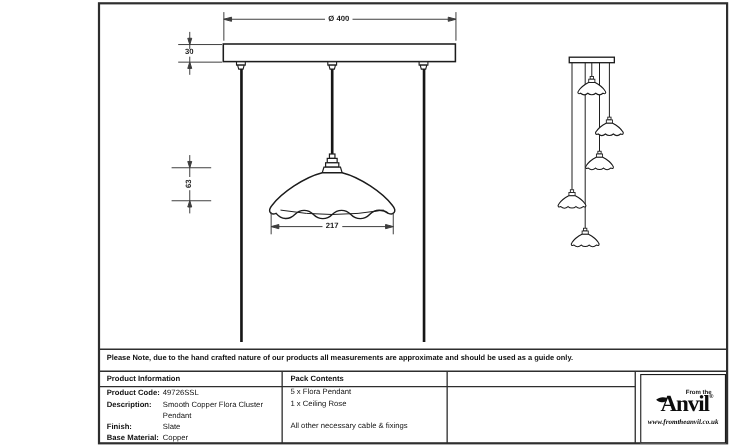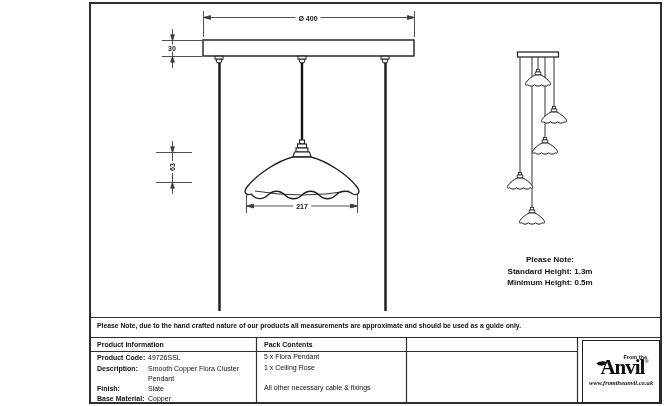--- a/index.html
+++ b/index.html
@@ -153,25 +153,20 @@
       <use href="#mp" transform="translate(520,178)"></use>
       <use href="#mp" transform="translate(532,213)"></use>
     </g>
   </svg>
 
   <div class="t dim" style="left:308px;top:18px;">Ø 400</div>
   <div class="t dim" style="left:172px;top:48px;">30</div>
   <div class="t dim rot" style="left:172px;top:167px;">63</div>
   <div class="t dim" style="left:302px;top:206px;">217</div>
 
-  <div class="t height-note">
-    <div>Please Note:</div>
-    <div>Standard Height: 1.3m</div>
-    <div>Minimum Height: 0.5m</div>
-  </div>
 
   <div class="t note-bar-text">Please Note, due to the hand crafted nature of our products all measurements are approximate and should be used as a guide only.</div>
 
   <div class="t th" style="left:97px;top:340.5px;">Product Information</div>
 
   <div class="row" style="left:97px;top:353px;">
     <span class="lbl">Product Code:</span>
     <span class="val">49726SSL</span>
   </div>
   <div class="row" style="left:97px;top:363.5px;">

